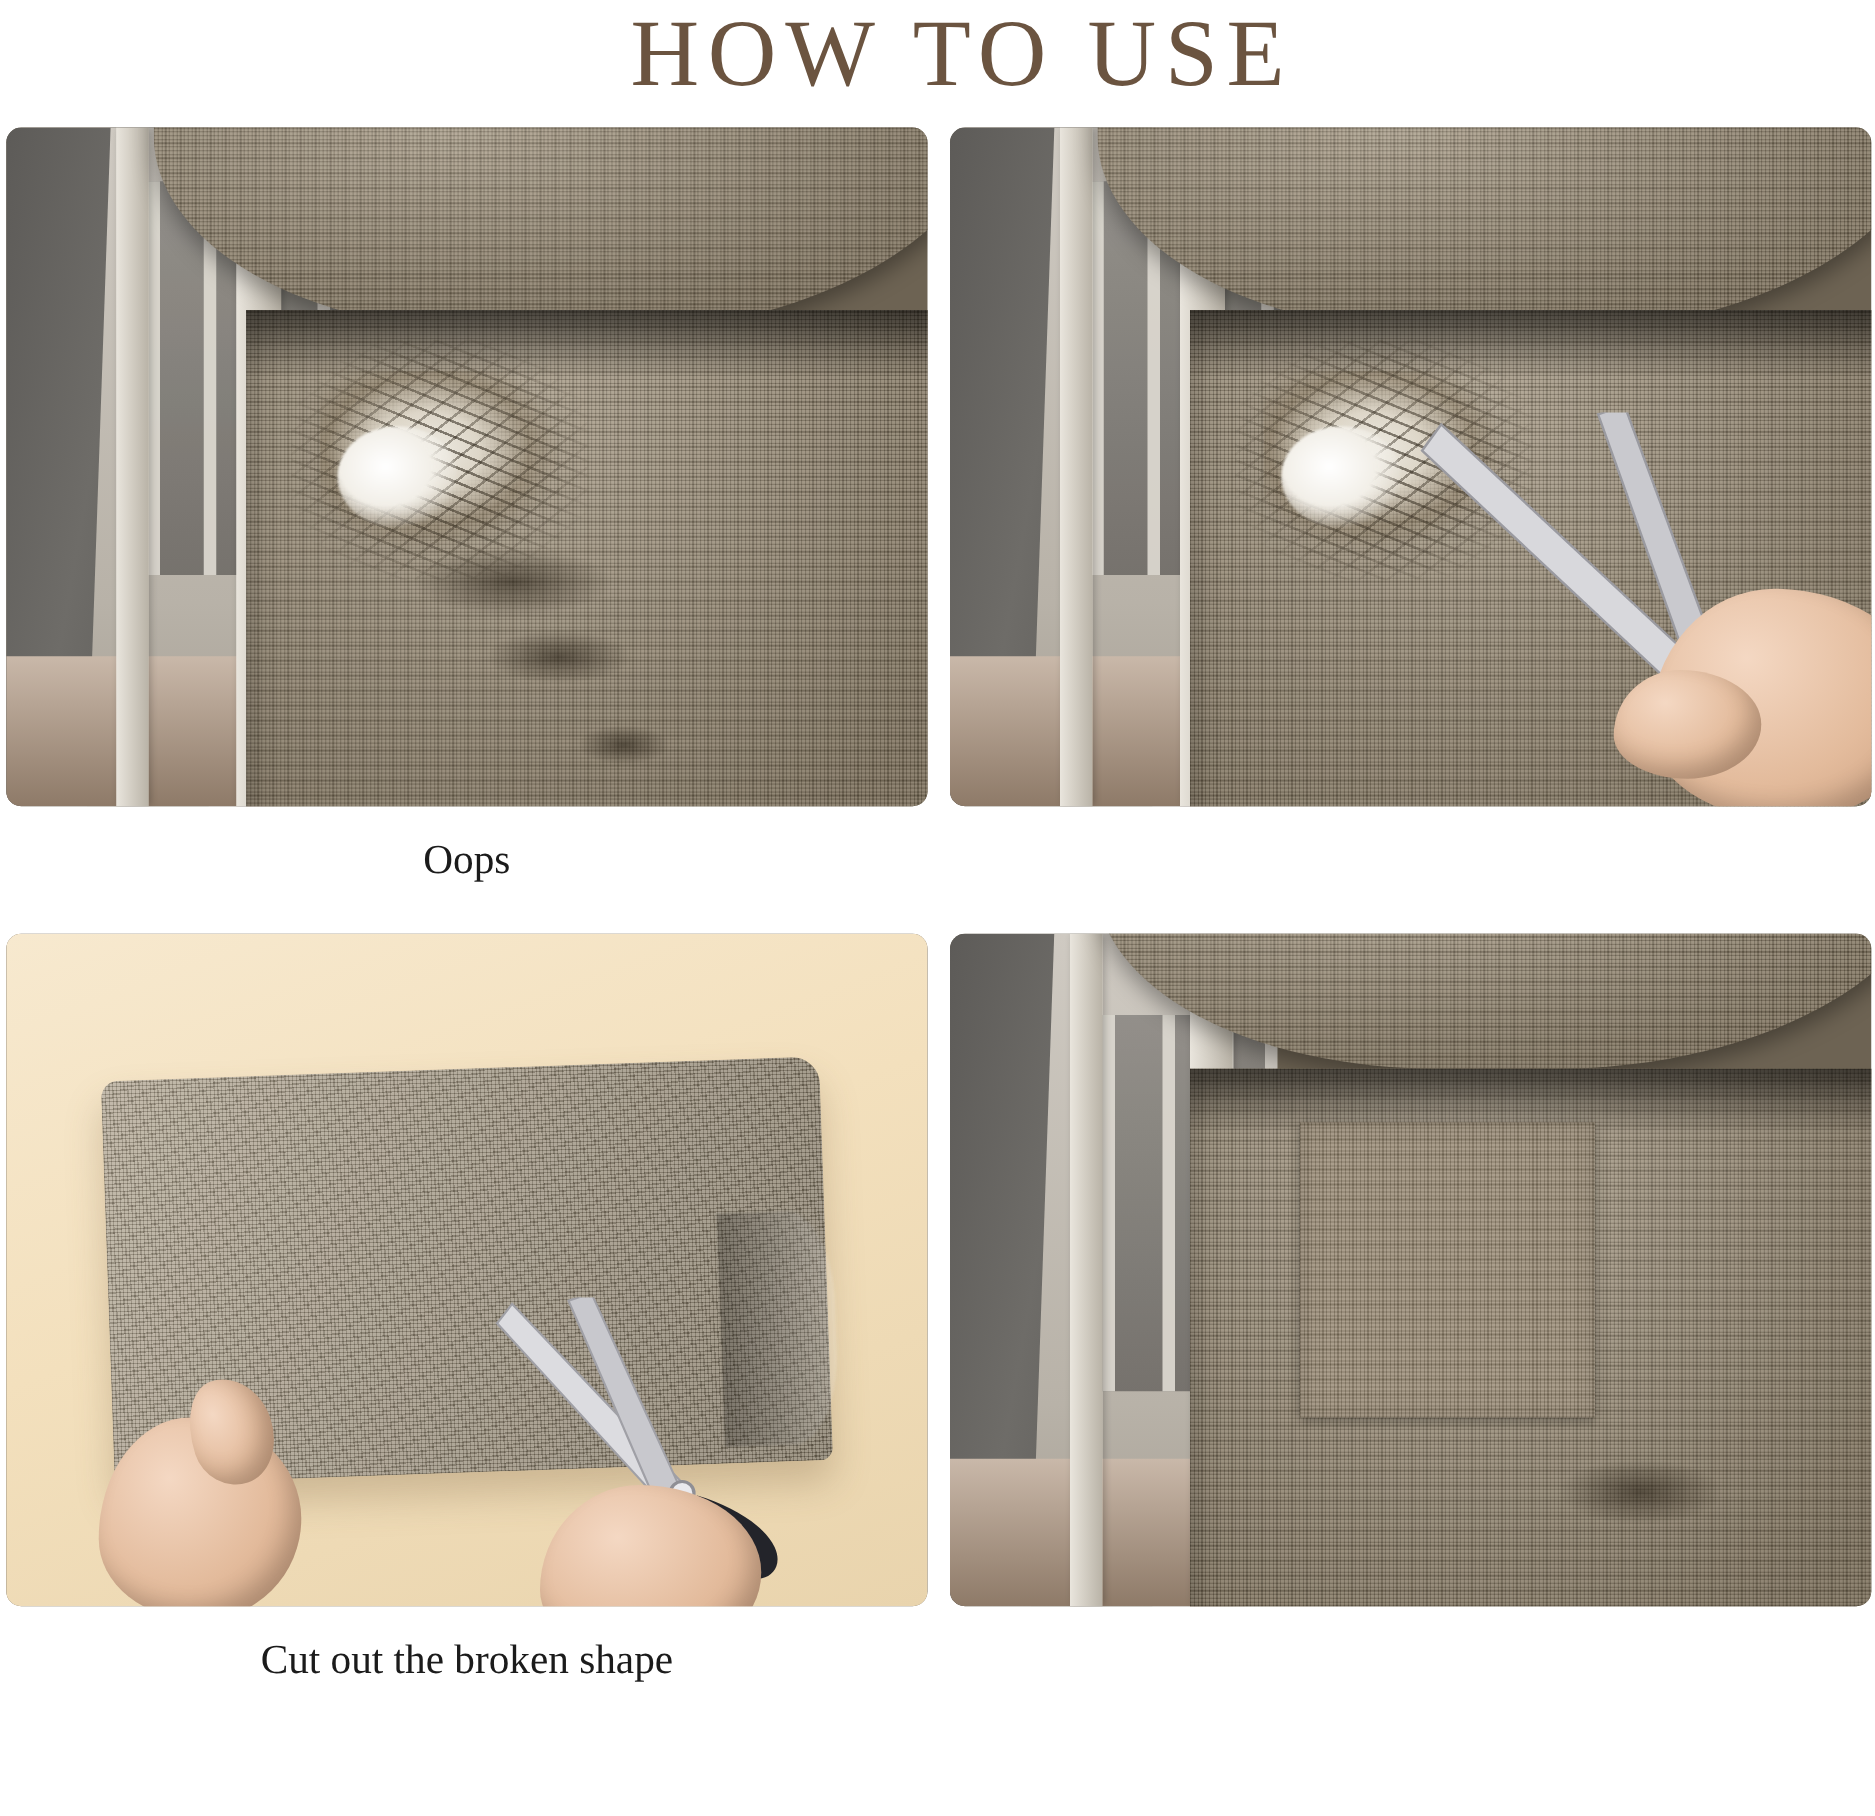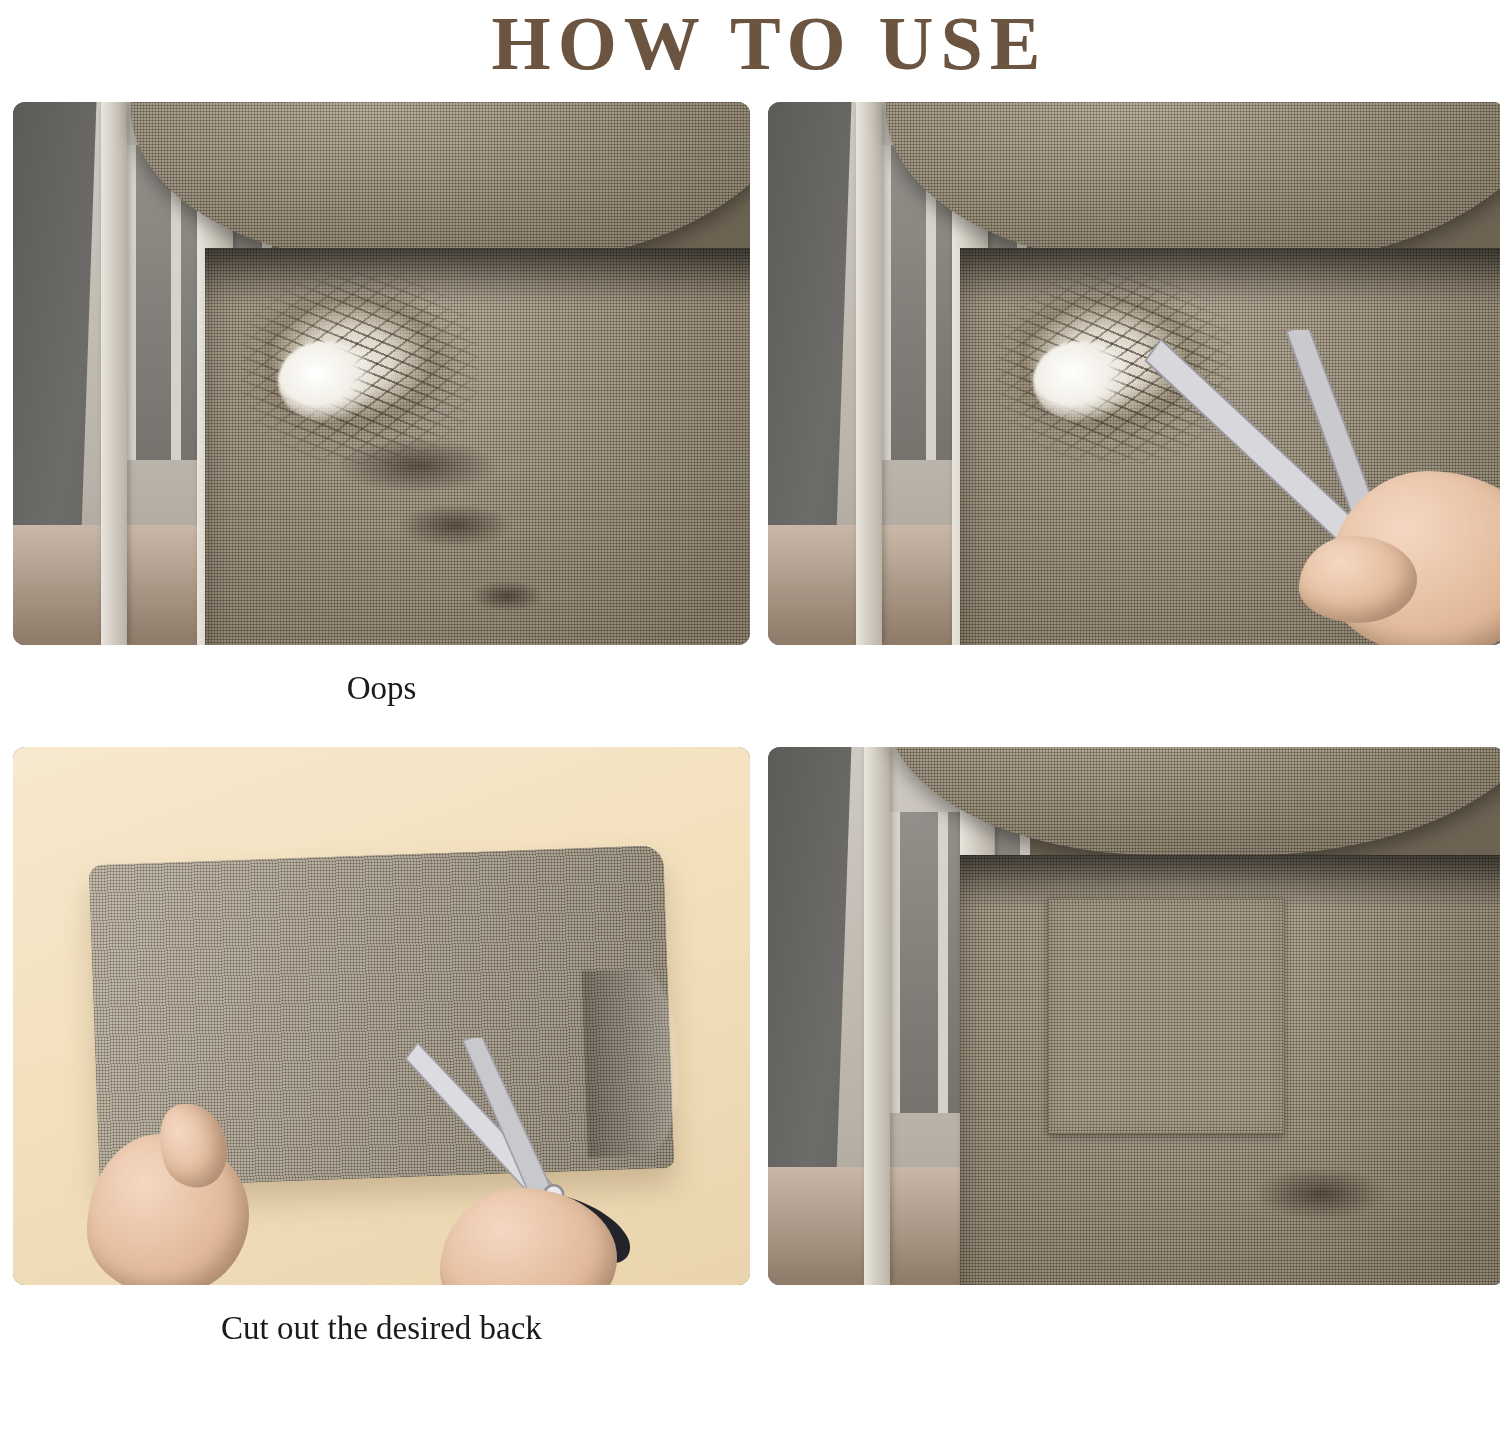--- a/index.html
+++ b/index.html
@@ -16,39 +16,39 @@
   .page {
     position: relative;
     width: 1500px;
     height: 1453px;
     background: #ffffff;
   }
   .title {
     text-align: center;
     font-family: "Liberation Serif", serif;
     font-size: 76px;
-    font-weight: bold;
+    font-weight: normal;
     letter-spacing: 7px;
     color: #6b5440;
     padding-top: 4px;
     line-height: 1.05;
     padding-left: 39px;
   }
   .grid {
     display: grid;
     grid-template-columns: 745px 745px;
     column-gap: 10px;
     row-gap: 0px;
     padding: 0 5px;
     margin-top: 18px;
   }
   .cell {
     display: flex;
     flex-direction: column;
-    align-items: flex-end;
+    align-items: flex-start;
   }
   .photo {
     width: 737px;
     height: 543px;
     border-radius: 12px;
     overflow: hidden;
     position: relative;
     background: #6d6353;
   }
   .photo.small {
@@ -311,21 +311,21 @@
                 <path d="M74 0 L186 176 L164 190 L54 10 Z" fill="#c8c8cd" stroke="#a0a0a6" stroke-width="2" transform="rotate(8 110 95)"></path>
                 <circle cx="172" cy="182" r="11" fill="#eaeaee" stroke="#8f8f95" stroke-width="3"></circle>
                 <path d="M168 188 C196 206 210 236 206 262 C202 284 178 288 166 270 C154 250 156 216 166 194 Z" fill="#23242a"></path>
                 <path d="M186 184 C220 194 248 212 258 232 C268 254 248 268 230 258 C212 248 192 218 184 198 Z" fill="#23242a"></path>
               </g>
             </svg>
           </div>
           <div class="hand" style="left:58%;top:82%;width:24%;height:26%;"></div>
         </div>
       </div>
-      <div class="caption caption-block">Cut out the desired back</div>
+      <div class="caption caption-block">Cut out the broken shape</div>
     </div>
 
     <div class="cell cap-row2">
       <div class="photo small">
         <div class="scene">
           <div class="wall"></div>
           <div class="wall2"></div>
           <div class="railing" style="left:15%;top:12%;width:20%;height:56%;">
             <div class="rail-bar" style="left:8%;"></div>
             <div class="rail-bar" style="left:40%;"></div>

